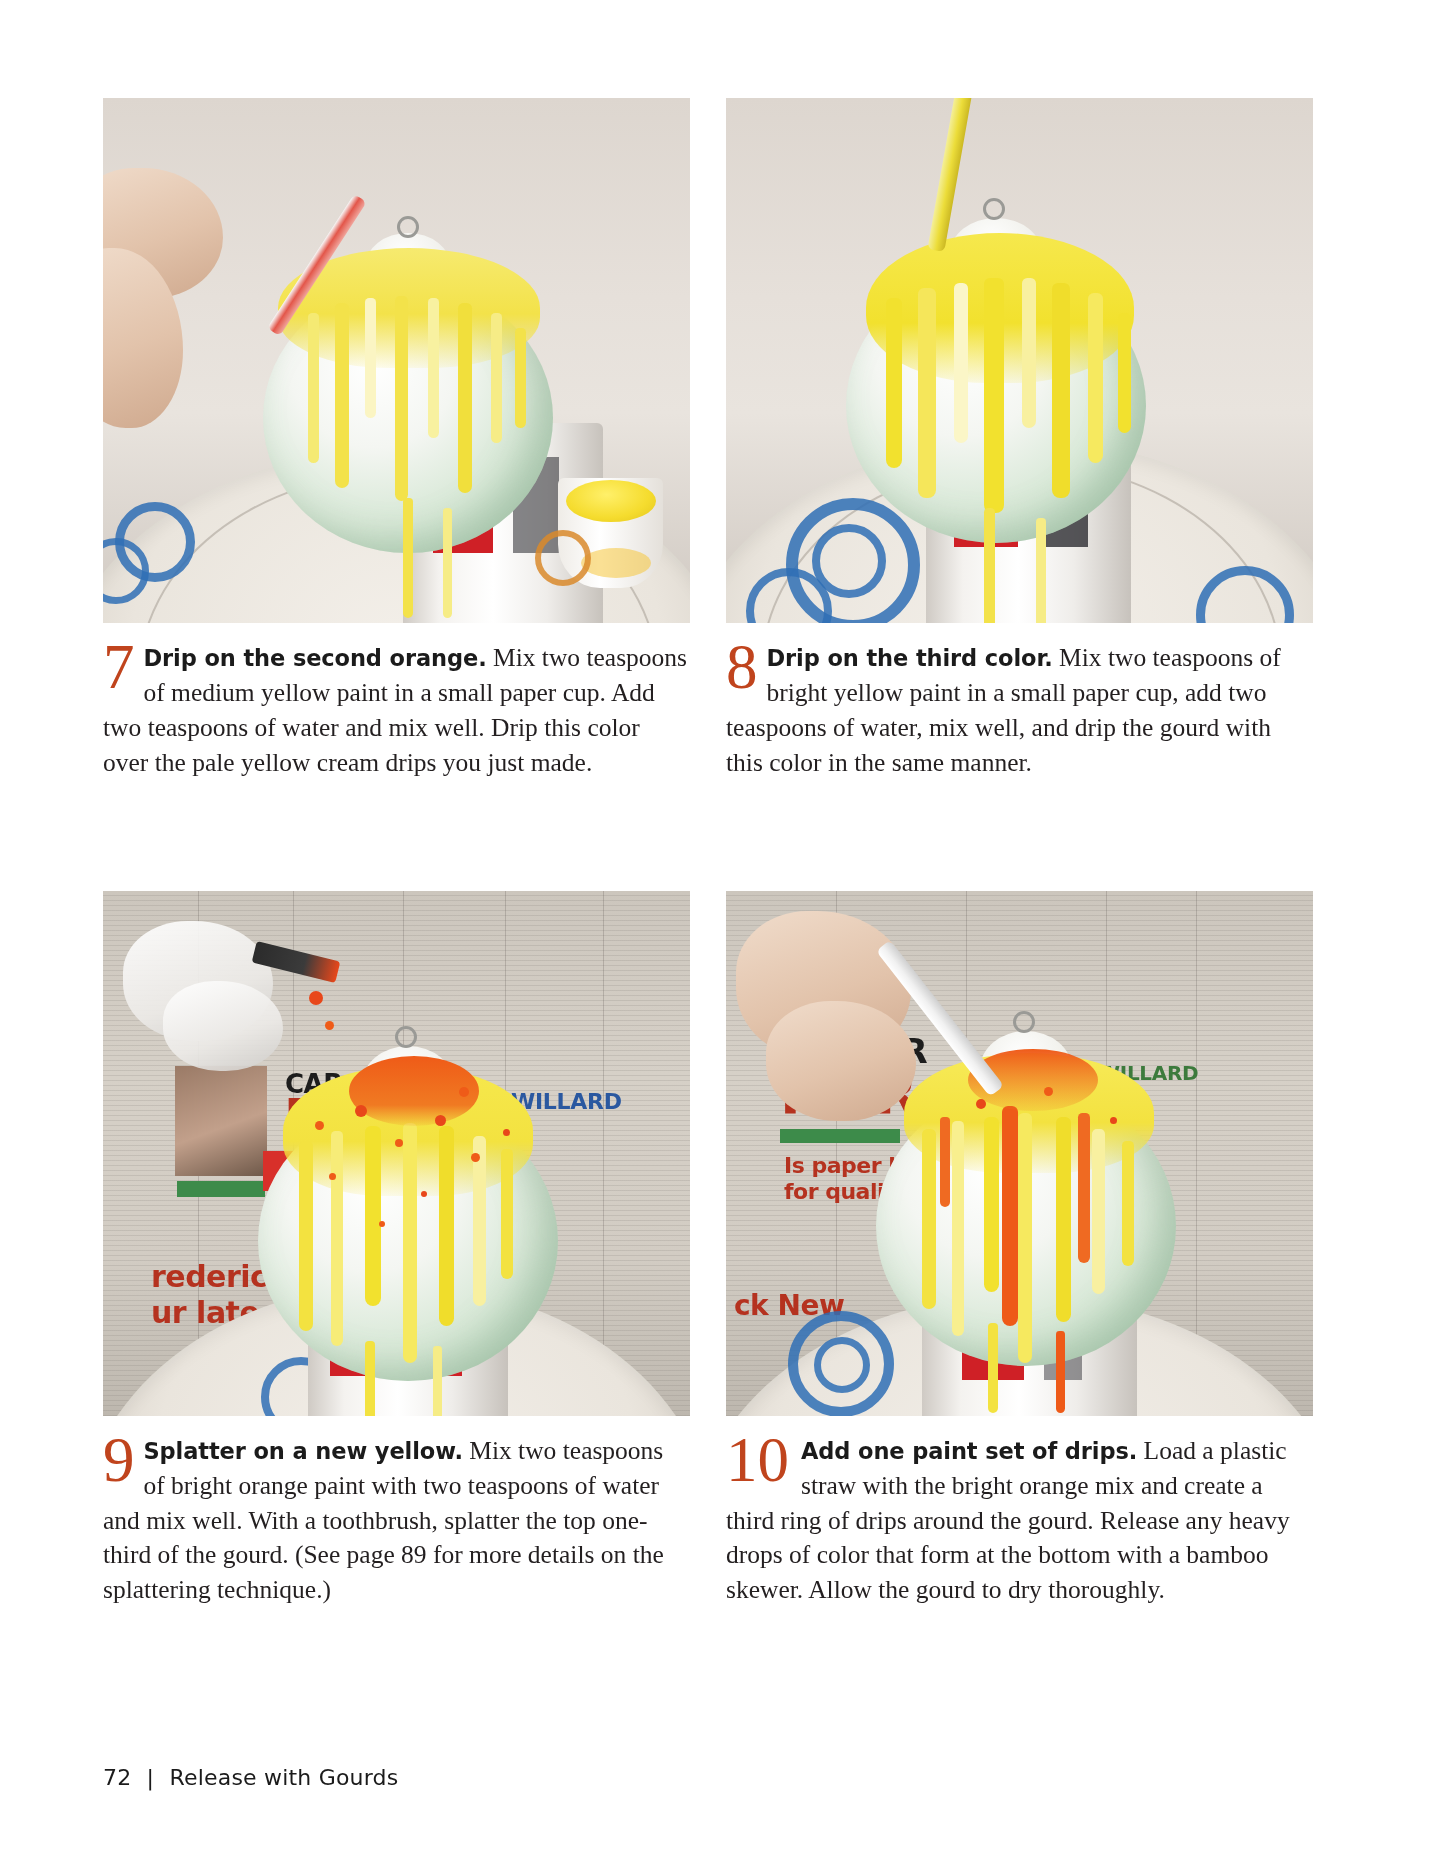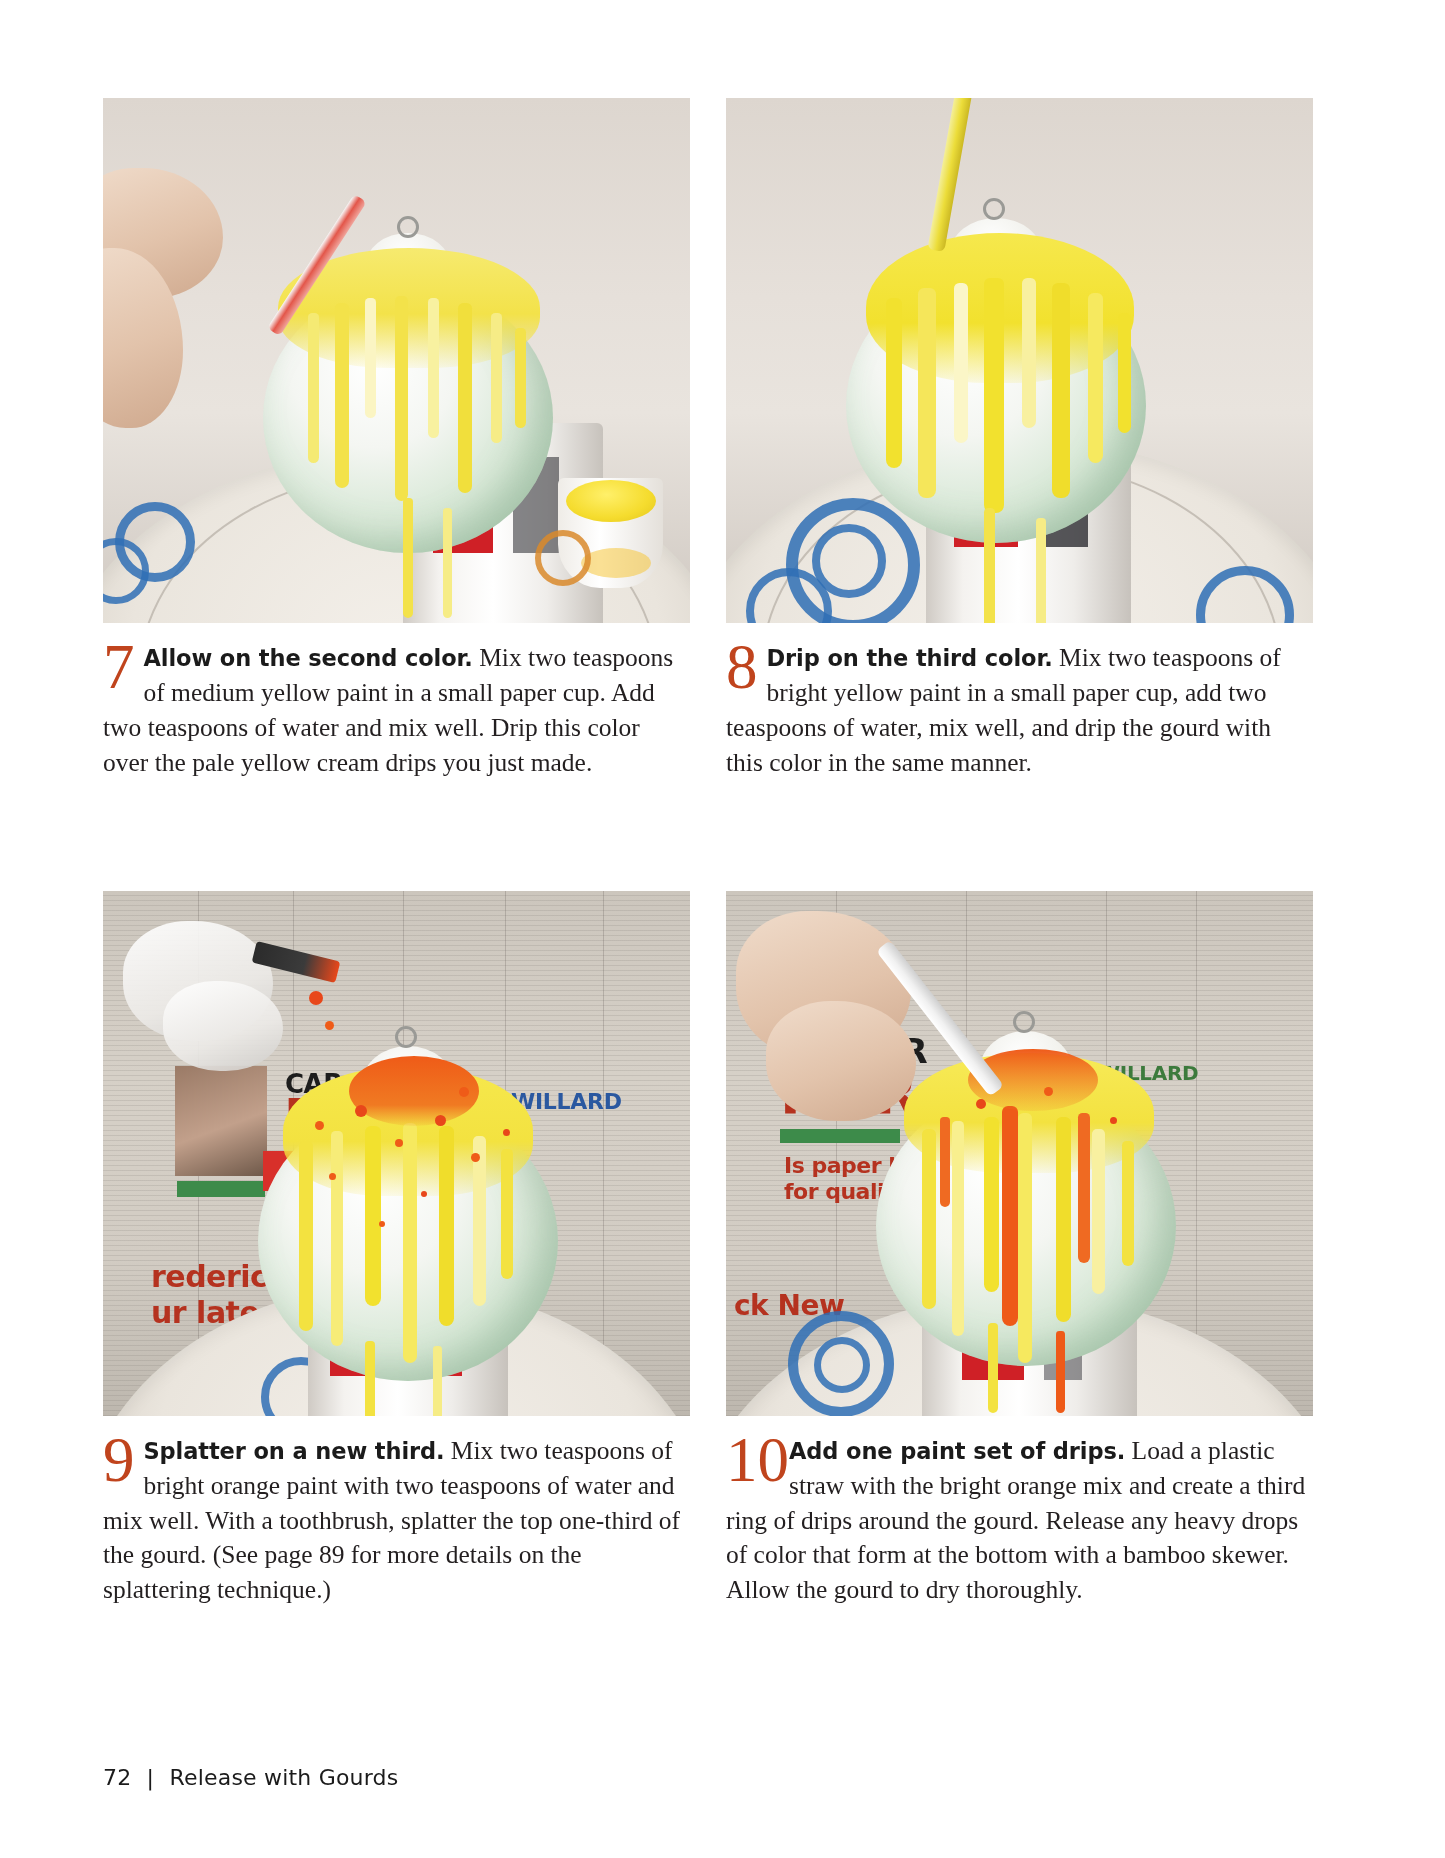--- a/index.html
+++ b/index.html
@@ -55,21 +55,21 @@
   }
   .stepnum {
     float: left;
     font-family: "Liberation Serif", serif;
     font-size: 63px;
     line-height: 0.78;
     color: #c0441d;
     margin: 2px 9px 0 0;
     font-weight: normal;
   }
-  .stepnum.two-digit { font-size: 63px; margin-right: 0; }
+  .stepnum.two-digit { font-size: 63px; margin-right: 12px; }
   .lead {
     font-family: "DejaVu Sans", sans-serif;
     font-weight: bold;
     font-size: 22.5px;
     color: #1b1b1b;
     letter-spacing: -0.1px;
   }
   .body-text { font-family: "Liberation Serif", serif; }
   .footer {
     position: absolute;
@@ -284,21 +284,21 @@
           <div class="straw" style="left:250px; top:100px; height:160px; background:linear-gradient(90deg,#f7f7f7,#e3564a 45%, #f0a59c); transform:rotate(33deg); transform-origin:top center;"></div>
 
           <div class="cup" style="left:455px; top:380px; width:105px; height:110px;"></div>
           <div class="cup-paint" style="left:463px; top:382px; width:90px; height:42px;"></div>
           <div class="splat" style="left:478px; top:450px; width:70px; height:30px; background:rgba(245,198,60,0.55);"></div>
           <div class="blue-motif" style="left:432px; top:432px; width:44px; height:44px; border-width:6px; border-color:#d9892b;"></div>
         </div>
 
         <div class="caption">
           <span class="stepnum">7</span>
-          <span class="lead">Allow on the second color.</span><span class="body-text"> Mix two teaspoons of medium yellow paint in a small paper cup. Add two teaspoons of water and mix well. Drip this color over the pale yellow cream drips you just made.</span>
+          <span class="lead">Drip on the second orange.</span><span class="body-text"> Mix two teaspoons of medium yellow paint in a small paper cup. Add two teaspoons of water and mix well. Drip this color over the pale yellow cream drips you just made.</span>
         </div>
       </div>
 
       <div class="cell">
         <div class="photo">
           <div class="bg-wall"></div>
           <div class="plate" style="bottom:-60%;"></div>
           <div class="plate-ring" style="bottom:-48%;"></div>
 
           <div class="blue-motif" style="left:60px; top:400px; width:110px; height:110px; border-width:12px;"></div>
@@ -394,21 +394,21 @@
 
           <div class="glove" style="left:20px; top:30px; width:150px; height:120px;"></div>
           <div class="glove" style="left:60px; top:90px; width:120px; height:90px;"></div>
           <div style="position:absolute; left:150px; top:60px; width:86px; height:22px; background:linear-gradient(90deg,#2b2b2b 0%, #3b3b3b 60%, #e8471a 100%); border-radius:4px; transform:rotate(14deg);"></div>
           <div class="splat" style="left:206px; top:100px; width:14px; height:14px; background:#e8471a;"></div>
           <div class="splat" style="left:222px; top:130px; width:9px; height:9px; background:#ef5b18;"></div>
         </div>
 
         <div class="caption">
           <span class="stepnum">9</span>
-          <span class="lead">Splatter on a new third.</span><span class="body-text"> Mix two teaspoons of bright orange paint with two teaspoons of water and mix well. With a toothbrush, splatter the top one-third of the gourd. (See page 89 for more details on the splattering technique.)</span>
+          <span class="lead">Splatter on a new yellow.</span><span class="body-text"> Mix two teaspoons of bright orange paint with two teaspoons of water and mix well. With a toothbrush, splatter the top one-third of the gourd. (See page 89 for more details on the splattering technique.)</span>
         </div>
       </div>
 
       <div class="cell">
         <div class="photo tall">
           <div class="bg-news"></div>
           <div class="news-col" style="left:110px;"></div>
           <div class="news-col" style="left:240px;"></div>
           <div class="news-col" style="left:380px;"></div>
           <div class="news-col" style="left:470px;"></div>

